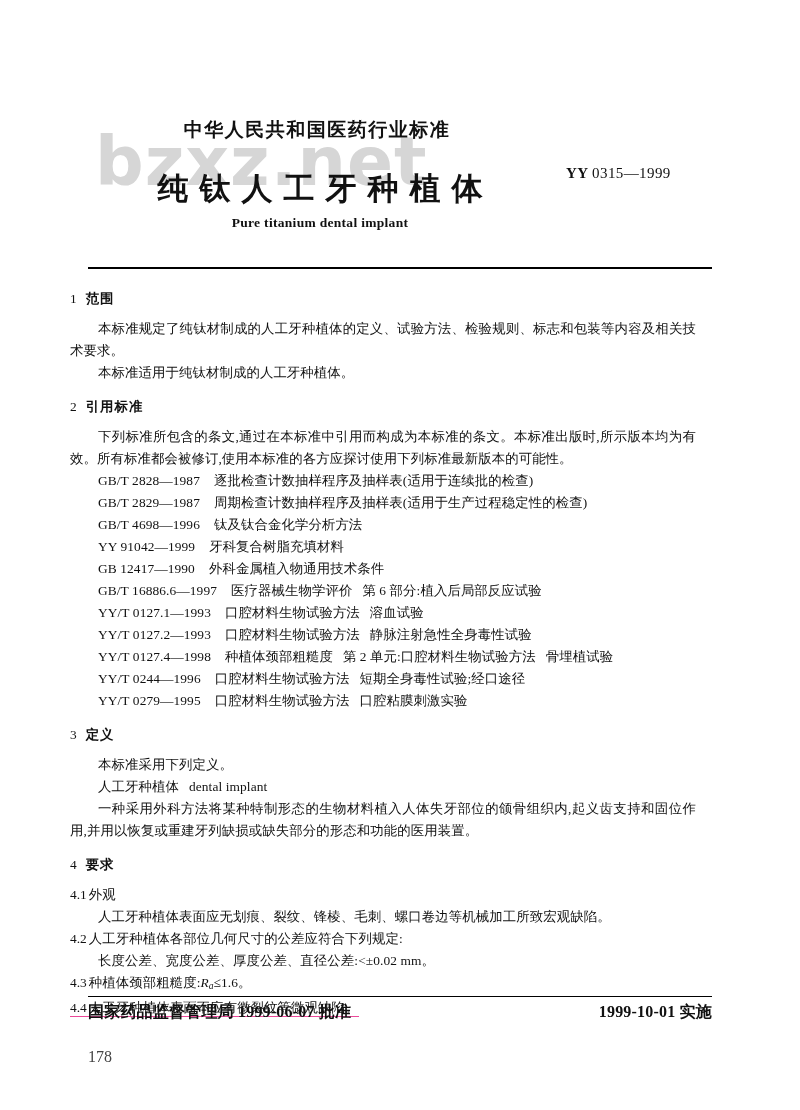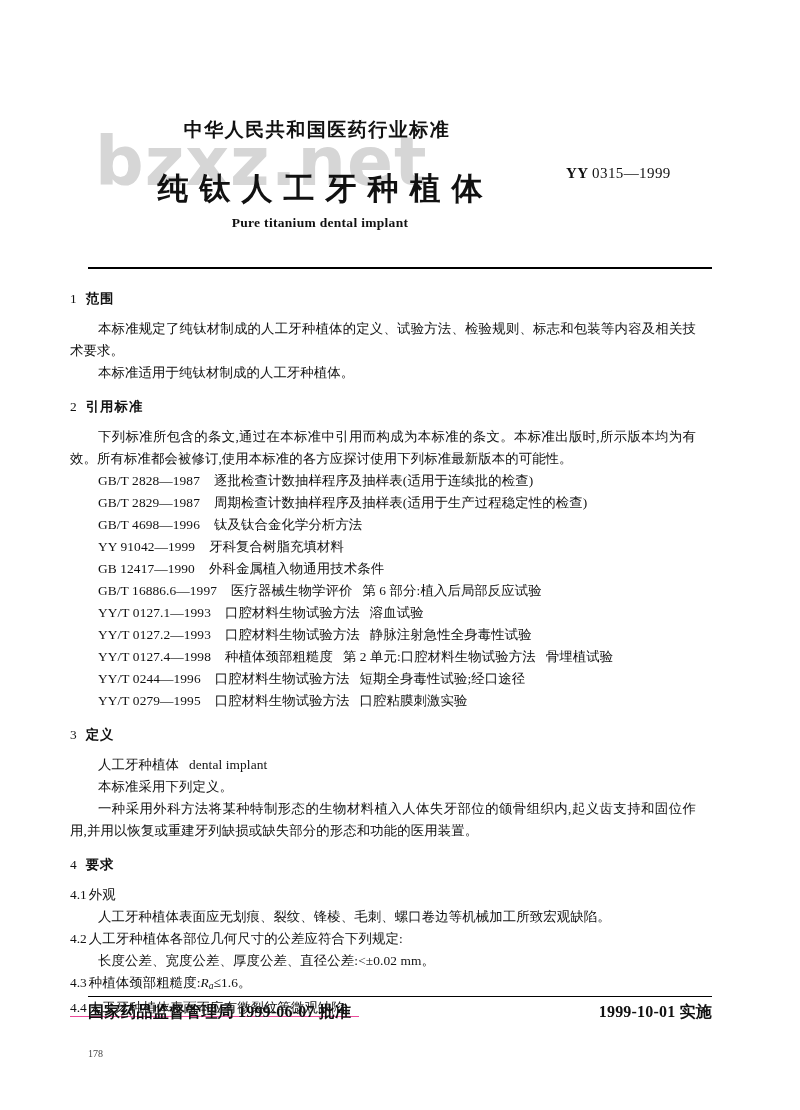--- a/index.html
+++ b/index.html
@@ -202,21 +202,21 @@
     font-weight: 700;
     font-size: 16px;
     letter-spacing: 0.2px;
     z-index: 2;
   }
   .page-number {
     position: absolute;
     left: 88px;
     top: 1048px;
     font-family: "Liberation Serif", "DejaVu Serif", serif;
-    font-size: 10px;
+    font-size: 16px;
     color: #444;
     z-index: 2;
   }
   sub { font-size: 72%; vertical-align: -0.25em; font-style: italic; }
   .ital { font-style: italic; }
 </style>
 </head>
 <body>
 
 <div class="page">
@@ -286,24 +286,24 @@
         <span class="ref-id">YY/T 0279—1995</span><span class="ref-gap"></span><span class="ref-title">口腔材料生物试验方法</span><span class="ref-gap-sm"></span><span class="ref-title">口腔粘膜刺激实验</span>
       </li>
     </ul>
 
     <div class="spacer-md"></div>
 
     <div class="sec-head">
       <span class="num">3</span><span class="label">定义</span>
     </div>
     <div class="spacer-sm"></div>
+    <p class="para">本标准采用下列定义。</p>
     <p class="para">
       <span>人工牙种植体</span><span class="ref-gap-sm"></span><span>dental implant</span>
     </p>
-    <p class="para">本标准采用下列定义。</p>
     <p class="para">一种采用外科方法将某种特制形态的生物材料植入人体失牙部位的颌骨组织内,起义齿支持和固位作用,并用以恢复或重建牙列缺损或缺失部分的形态和功能的医用装置。</p>
 
     <div class="spacer-md"></div>
 
     <div class="sec-head">
       <span class="num">4</span><span class="label">要求</span>
     </div>
     <div class="spacer-sm"></div>
 
     <div class="subsec">

